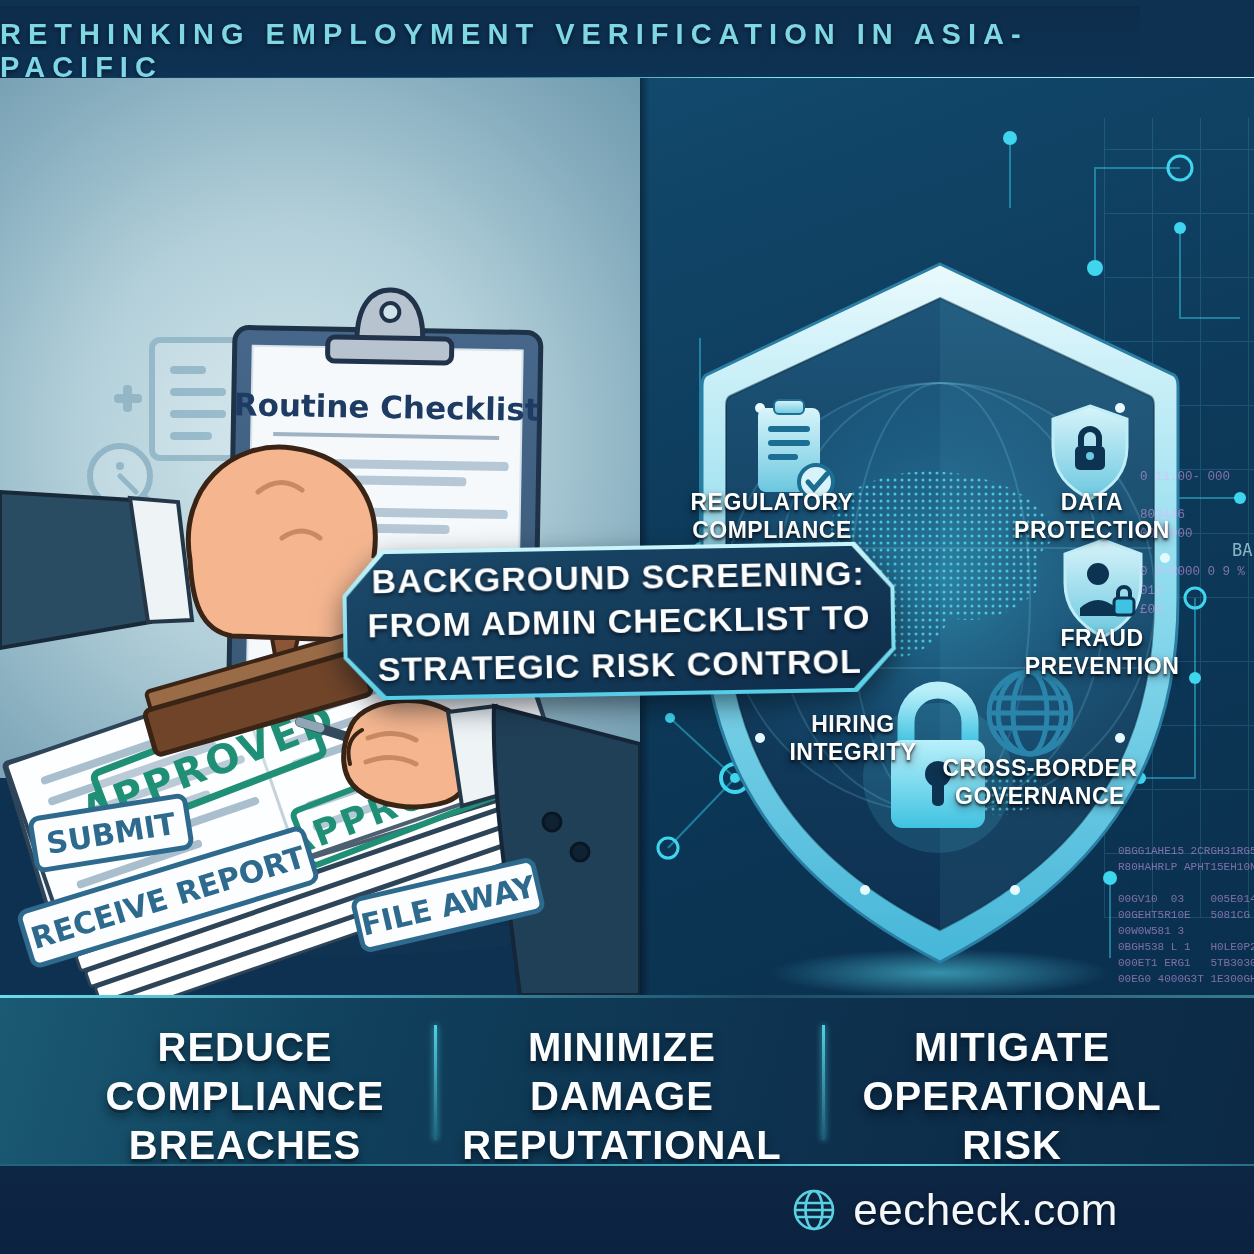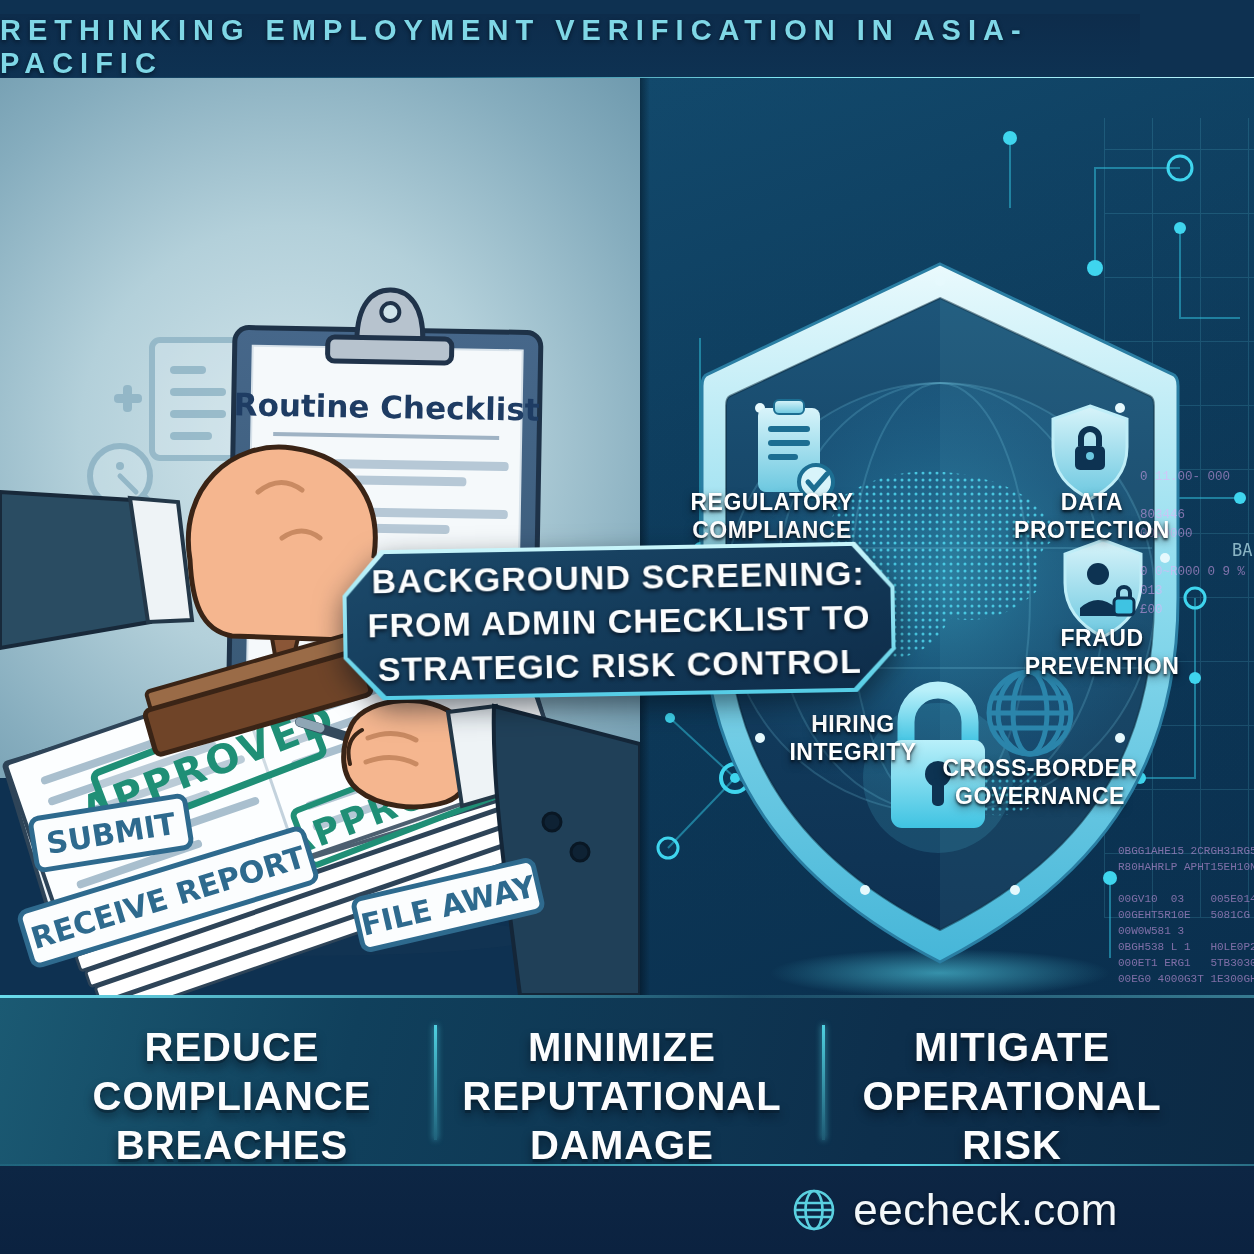--- a/index.html
+++ b/index.html
@@ -1,20 +1,20 @@
 <!DOCTYPE html>
 <html><head>
 <meta charset="utf-8">
 <style>
   html,body{margin:0;padding:0;background:#071c30;}
   .poster{position:relative;width:1254px;height:1254px;overflow:hidden;
           font-family:"Liberation Sans",sans-serif;background:#0e3151;}
   
-  .kicker-band{position:absolute;left:0;top:14px;width:1140px;height:78px;
-    background:linear-gradient(180deg,#0d2c4b,#0e3354);display:flex;align-items:flex-start;justify-content:center;}
+  .kicker-band{position:absolute;left:0;top:6px;width:1140px;height:78px;
+    background:linear-gradient(180deg,#0d2c4b,#0e3354);display:flex;align-items:flex-end;justify-content:center;}
   .kicker{color:#7fd7e6;font-size:29px;font-weight:bold;letter-spacing:7px;text-shadow:0 2px 4px rgba(0,10,20,.6);}
   .glowline{position:absolute;left:0;width:1254px;height:3px;
     background:linear-gradient(90deg,rgba(70,212,234,0) 0%,rgba(70,212,234,.25) 35%,#7ee6f2 62%,#b9f2fa 100%);}
   .gl-top{top:77px;}
   
   .panel-left{position:absolute;left:0;top:78px;width:640px;height:700px;
     background:radial-gradient(ellipse at 45% 52%, #d2e5eb 0%, #b3d0da 42%, #86adbe 78%, #6f9aae 100%);}
   .panel-right{position:absolute;left:640px;top:78px;width:614px;height:917px;overflow:hidden;
     background:linear-gradient(180deg,#10456607 0,transparent),linear-gradient(160deg,#12496c 0%,#0d3a5a 45%,#0a2f4e 100%);}
   .panel-right::before{content:"";position:absolute;left:0;top:0;width:10px;height:100%;
@@ -47,21 +47,21 @@
   .cb-inner div{color:#fbfdfe;font-weight:bold;font-size:34px;line-height:1.3;letter-spacing:1px;
     text-shadow:0 2px 4px rgba(0,8,18,.8);}
   
   .benefits-band{position:absolute;left:0;top:995px;width:1254px;height:171px;z-index:30;
     background:linear-gradient(105deg,#1b5a73 0%,#10405c 28%,#0d2f4c 70%,#0c2a45 100%);}
   .benefits-band::before{content:"";position:absolute;left:0;top:0;width:100%;height:3px;
     background:linear-gradient(90deg,#6adcec,rgba(106,220,236,.15) 60%,rgba(106,220,236,.45));}
   .benefit{position:absolute;top:28px;text-align:center;color:#fcfdfe;font-weight:bold;font-size:40px;line-height:1.22;
     letter-spacing:1px;text-shadow:0 3px 0 rgba(8,22,36,.4),0 6px 10px rgba(4,14,26,.6);}
   .benefit span{display:block;}
-  .b1{left:42px;width:380px;} .b2{left:432px;width:380px;} .b3{left:822px;width:380px;}
+  .b1{left:55px;width:380px;} .b2{left:432px;width:380px;} .b3{left:822px;width:380px;}
   .bsep{position:absolute;top:30px;width:3px;height:115px;background:linear-gradient(180deg,#4fd0e0,rgba(79,208,224,.25));box-shadow:0 0 6px rgba(79,208,224,.8);}
   .s1{left:434px;} .s2{left:822px;}
   
   .footer-bar{position:absolute;left:0;top:1166px;width:1254px;height:88px;background:linear-gradient(180deg,#0d2644,#0b2240);z-index:30;}
   .footer-bar::before{content:"";position:absolute;left:0;top:-2px;width:100%;height:2px;
     background:linear-gradient(90deg,rgba(80,210,230,.1),#55d2e2 72%,rgba(85,210,226,.4));}
   .brand-wrap{position:absolute;right:136px;top:0;height:88px;display:flex;align-items:center;gap:16px;}
   .brand-text{color:#f3f7f9;font-size:44px;font-weight:500;letter-spacing:.5px;text-shadow:0 2px 4px rgba(0,8,18,.7);}
   svg text{font-family:"DejaVu Sans",sans-serif;}
 </style>
@@ -419,22 +419,22 @@
 
   <div class="benefits-band">
     <div class="benefit b1">
       <span>REDUCE</span>
         <span>COMPLIANCE</span>
         <span>BREACHES</span>
     </div>
     <div class="bsep s1"></div>
     <div class="benefit b2">
       <span>MINIMIZE</span>
+        <span>DAMAGE</span>
         <span>REPUTATIONAL</span>
-        <span>DAMAGE</span>
     </div>
     <div class="bsep s2"></div>
     <div class="benefit b3">
       <span>MITIGATE</span>
         <span>OPERATIONAL</span>
         <span>RISK</span>
     </div>
   </div>
 
   <div class="footer-bar">

